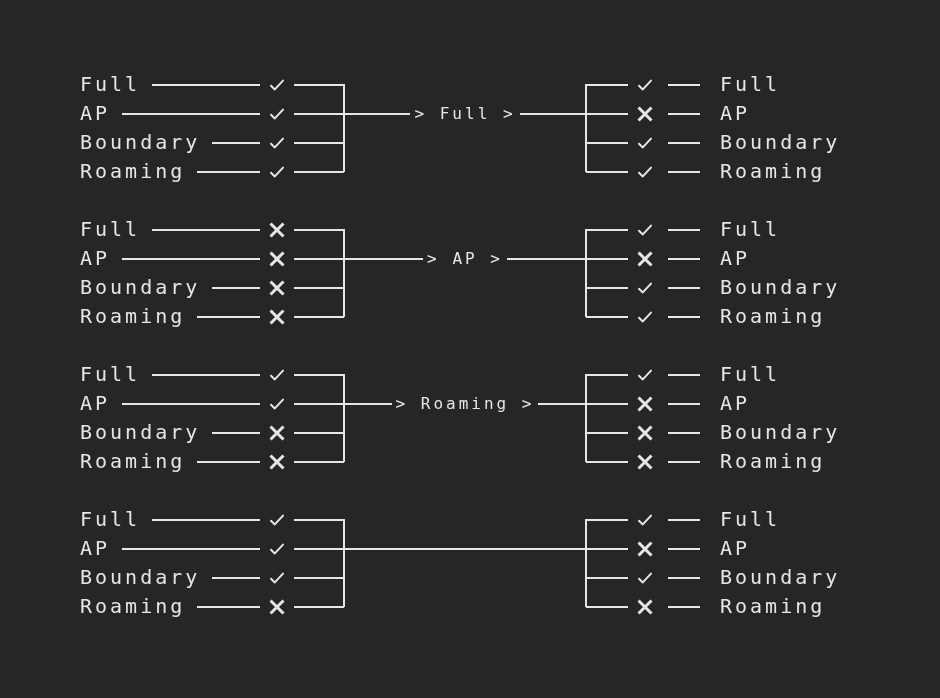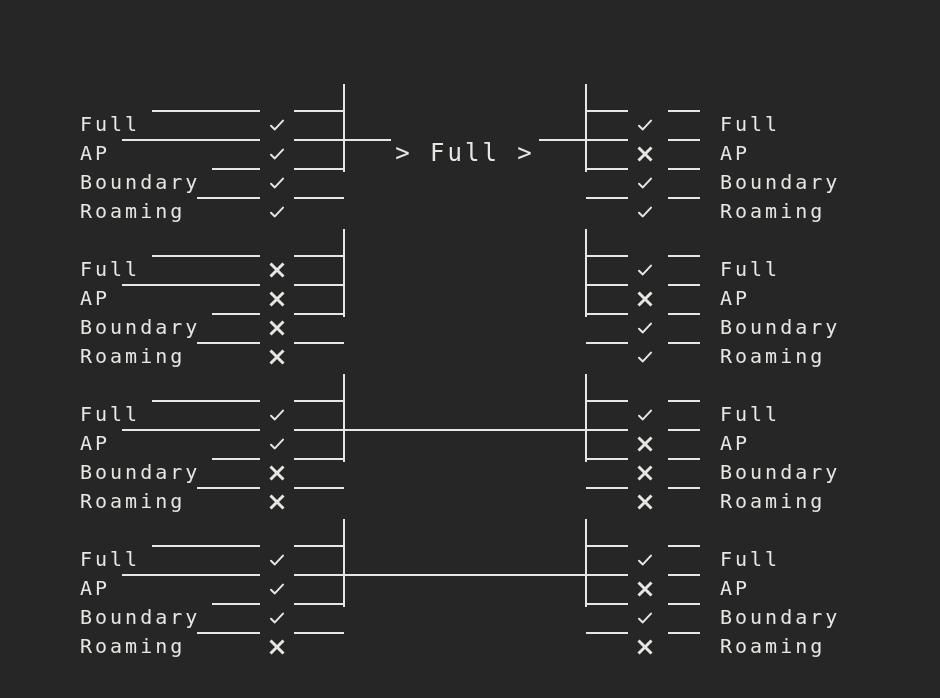--- a/index.html
+++ b/index.html
@@ -23,21 +23,21 @@
   .group {
     position: absolute;
     left: 0;
     width: 940px;
     height: 116px;
   }
   .row {
     position: absolute;
     height: 29px;
     display: flex;
-    margin-top: 40px;
+    align-items: center;
   }
   .lrow { left: 80px;  width: 264px; }
   .rrow { left: 586px; width: 320px; }
   .arow { left: 344px; top: 29px; width: 242px; }
   .lbl {
     font-size: 20px;
     letter-spacing: 3px;
     white-space: pre;
     line-height: 29px;
     flex: none;
@@ -56,21 +56,21 @@
   .markbox {
     width: 34px;
     height: 29px;
     flex: none;
     display: flex;
     align-items: center;
     justify-content: center;
   }
   .markbox svg { display: block; }
   .atext {
-    font-size: 24px;
+    font-size: 16px;
     letter-spacing: 3px;
     white-space: pre;
     line-height: 29px;
     margin: 0 4px;
     flex: none;
   }
   .vline {
     position: absolute;
     width: 2px;
     top: 13.5px;
@@ -209,20 +209,25 @@
         <span class="hline grow"></span>
         <span class="markbox">
           <svg width="18" height="18" viewBox="0 0 18 18">
             <path d="M2.5 2.5 L15.5 15.5 M15.5 2.5 L2.5 15.5" fill="none" stroke="#e8e6e2" stroke-width="3" stroke-linecap="butt"></path>
           </svg>
         </span>
         <span class="hline stub-l"></span>
       </div>
       <div class="vline vl-left"></div>
       <div class="vline vl-right"></div>
+      <div class="row arow">
+        <span class="hline grow"></span>
+        <span class="atext">&gt; AP &gt;</span>
+        <span class="hline grow"></span>
+      </div>
       <div class="row rrow" style="top: 0px;">
         <span class="hline stub-r1"></span>
         <span class="markbox">
           <svg width="18" height="18" viewBox="0 0 18 18">
             <path d="M3 9.8 L6.8 13.4 L15 4.6" fill="none" stroke="#e8e6e2" stroke-width="2" stroke-linecap="round" stroke-linejoin="round"></path>
           </svg>
         </span>
         <span class="hline stub-r2"></span>
         <span class="lbl">Full</span>
       </div>
@@ -295,20 +300,21 @@
           <svg width="18" height="18" viewBox="0 0 18 18">
             <path d="M2.5 2.5 L15.5 15.5 M15.5 2.5 L2.5 15.5" fill="none" stroke="#e8e6e2" stroke-width="3" stroke-linecap="butt"></path>
           </svg>
         </span>
         <span class="hline stub-l"></span>
       </div>
       <div class="vline vl-left"></div>
       <div class="vline vl-right"></div>
       <div class="row arow">
         <span class="hline grow"></span>
+        <span class="atext">&gt; Roaming &gt;</span>
         <span class="hline grow"></span>
       </div>
       <div class="row rrow" style="top: 0px;">
         <span class="hline stub-r1"></span>
         <span class="markbox">
           <svg width="18" height="18" viewBox="0 0 18 18">
             <path d="M3 9.8 L6.8 13.4 L15 4.6" fill="none" stroke="#e8e6e2" stroke-width="2" stroke-linecap="round" stroke-linejoin="round"></path>
           </svg>
         </span>
         <span class="hline stub-r2"></span>

